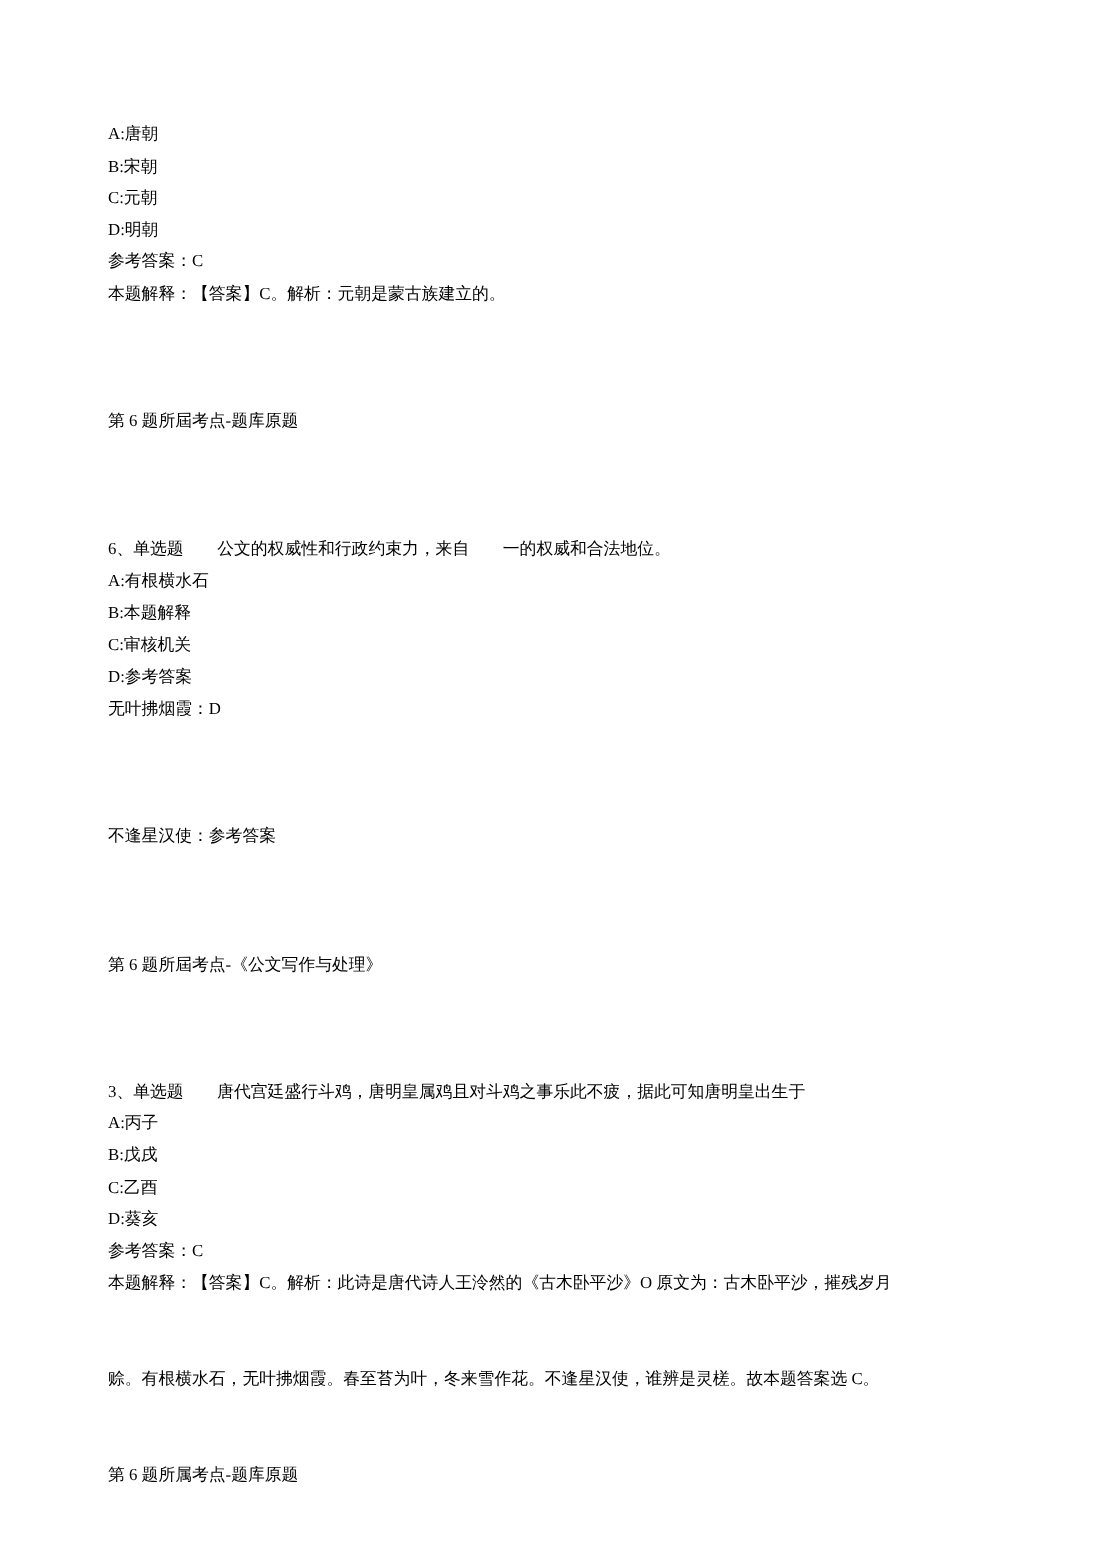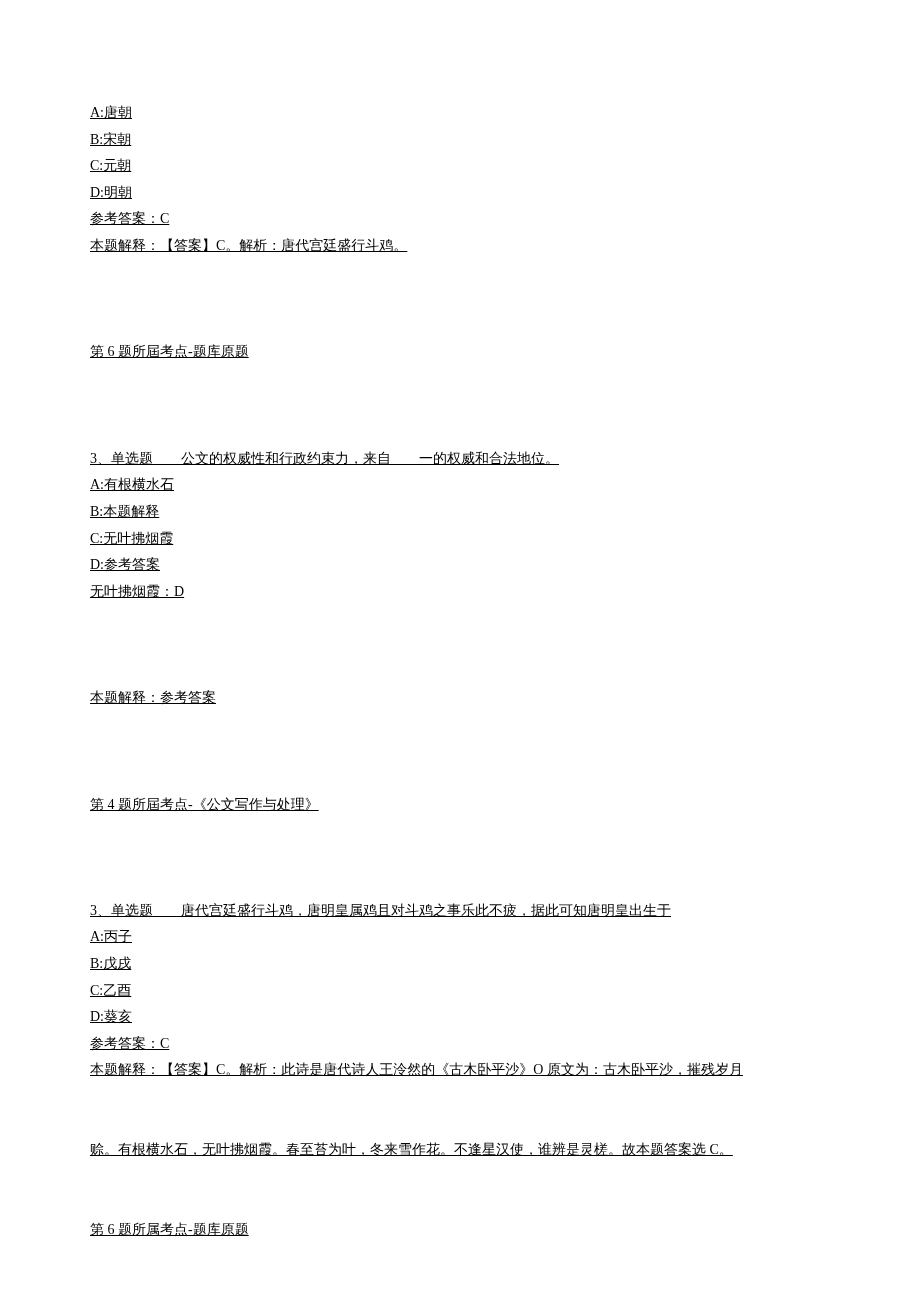--- a/index.html
+++ b/index.html
@@ -12,59 +12,58 @@
     font-family: "SimSun", "宋体", serif;
     font-size: 14px;
     color: #000000;
     line-height: 1.9;
     padding: 100px 90px 40px 90px;
     box-sizing: border-box;
   }
   .line {
     white-space: pre-wrap;
     word-break: break-all;
-    text-decoration: underline;
   }
   .gap-med {
     height: 3.8em;
   }
   .gap-large {
     height: 5.7em;
   }
 </style>
 </head>
 <body>
 
 <div class="line">A:唐朝</div>
 <div class="line">B:宋朝</div>
 <div class="line">C:元朝</div>
 <div class="line">D:明朝</div>
 <div class="line">参考答案：C</div>
-<div class="line">本题解释：【答案】C。解析：唐代宫廷盛行斗鸡。</div>
+<div class="line">本题解释：【答案】C。解析：元朝是蒙古族建立的。</div>
 
 <div class="gap-large"></div>
 
 <div class="line">第 6 题所屆考点-题库原题</div>
 
 <div class="gap-large"></div>
 
-<div class="line">3、单选题　　公文的权威性和行政约束力，来自　　一的权威和合法地位。</div>
+<div class="line">6、单选题　　公文的权威性和行政约束力，来自　　一的权威和合法地位。</div>
 <div class="line">A:有根横水石</div>
 <div class="line">B:本题解释</div>
-<div class="line">C:无叶拂烟霞</div>
+<div class="line">C:审核机关</div>
 <div class="line">D:参考答案</div>
 <div class="line">无叶拂烟霞：D</div>
 
 <div class="gap-large"></div>
 
-<div class="line">本题解释：参考答案</div>
+<div class="line">不逢星汉使：参考答案</div>
 
 <div class="gap-large"></div>
 
-<div class="line">第 4 题所屆考点-《公文写作与处理》</div>
+<div class="line">第 6 题所屆考点-《公文写作与处理》</div>
 
 <div class="gap-large"></div>
 
 <div class="line">3、单选题　　唐代宫廷盛行斗鸡，唐明皇属鸡且对斗鸡之事乐此不疲，据此可知唐明皇出生于</div>
 <div class="line">A:丙子</div>
 <div class="line">B:戊戌</div>
 <div class="line">C:乙酉</div>
 <div class="line">D:葵亥</div>
 <div class="line">参考答案：C</div>
 <div class="line">本题解释：【答案】C。解析：此诗是唐代诗人王泠然的《古木卧平沙》O 原文为：古木卧平沙，摧残岁月</div>

